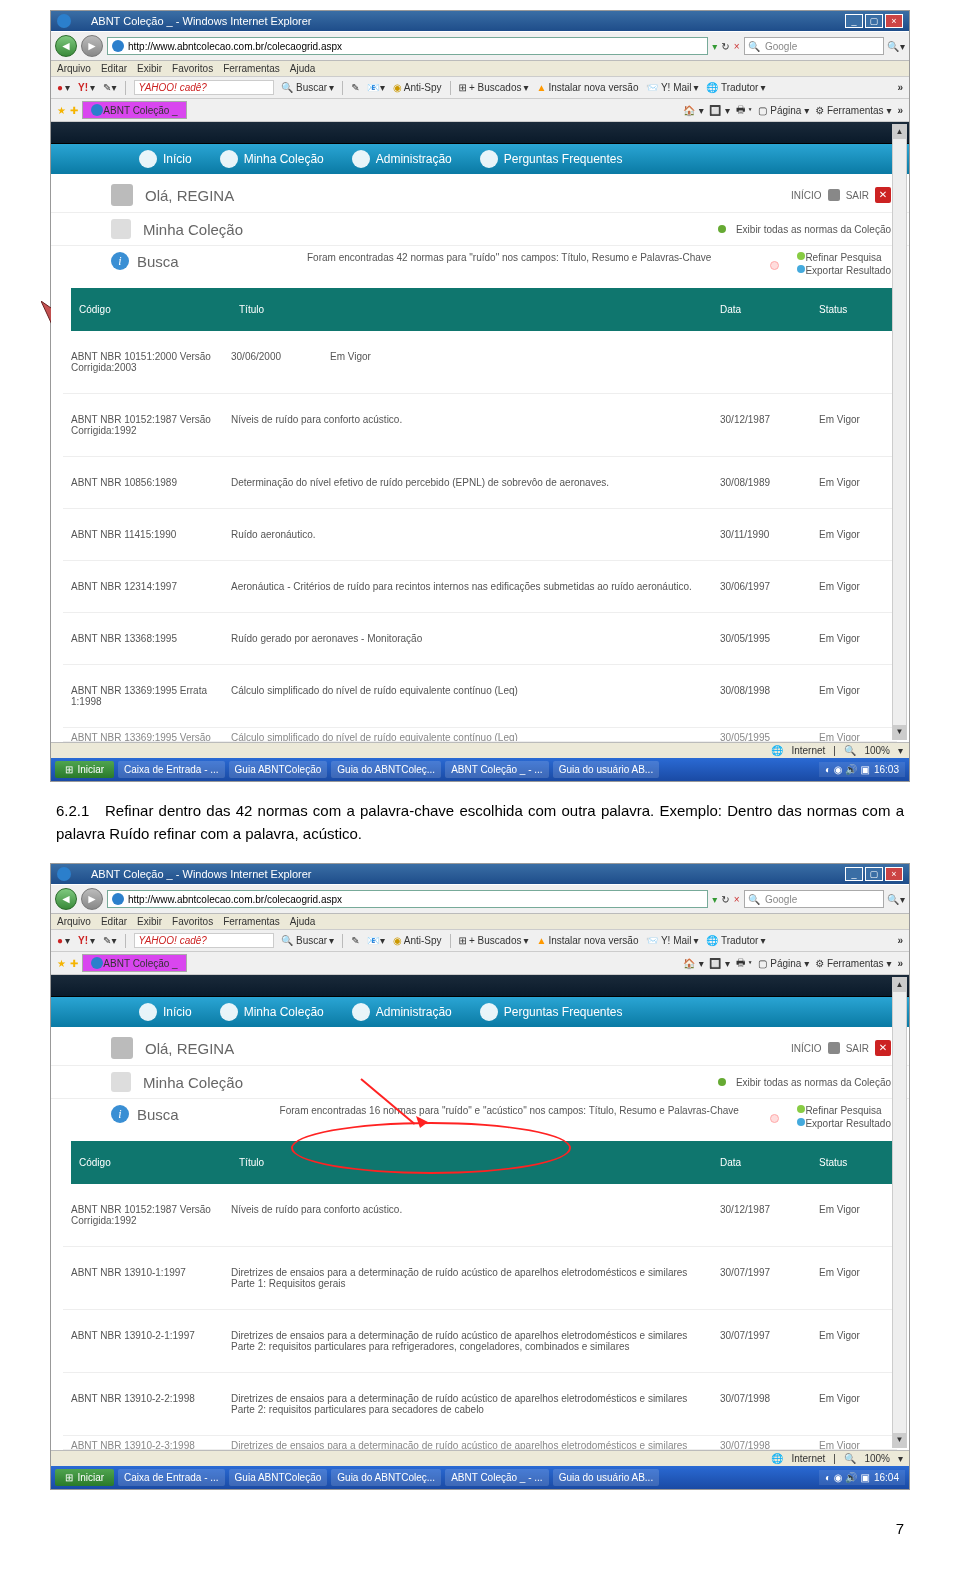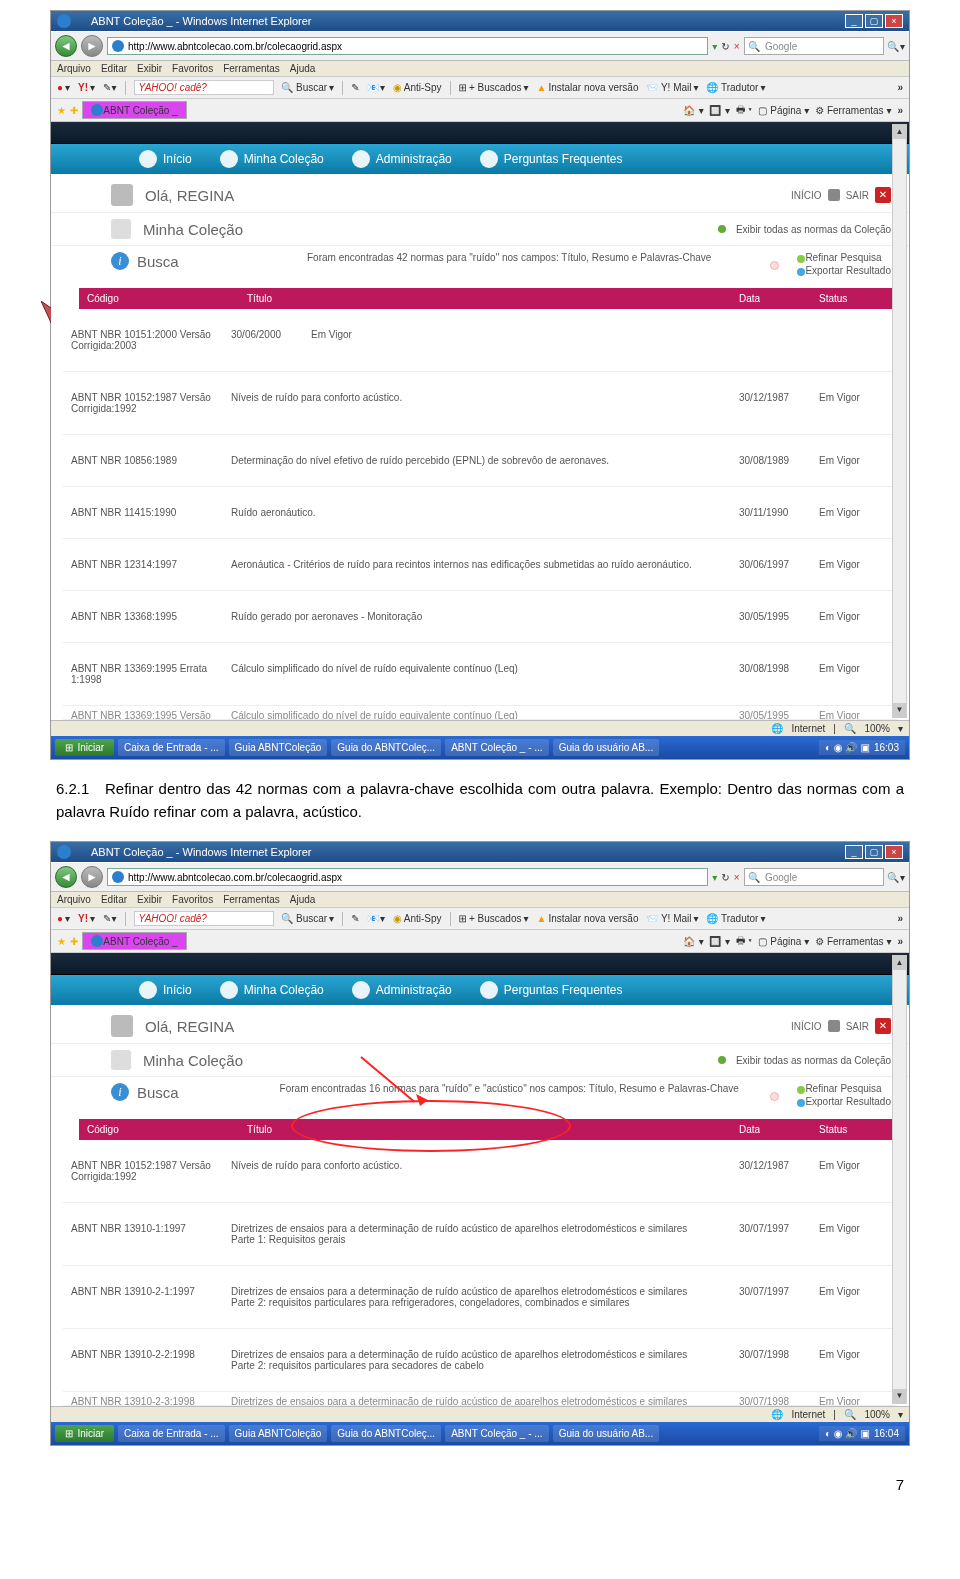--- a/index.html
+++ b/index.html
@@ -36,27 +36,27 @@
   .sair-x { background: #c22; color: #fff; width: 16px; height: 16px; text-align: center; line-height: 16px; border-radius: 2px; font-size: 10px; }
   .section { padding: 6px 18px 6px 60px; display: flex; align-items: center; font-size: 15px; color: #666; border-top: 1px solid #eee; }
   .section .secicon { width: 20px; height: 20px; margin-right: 12px; display: inline-block; }
   .section .right { margin-left: auto; font-size: 10px; color: #555; display: flex; gap: 10px; align-items: center; }
   .bullet { width: 8px; height: 8px; background: #8b4; border-radius: 50%; display: inline-block; }
   .busca-row { padding: 6px 18px 6px 60px; display: flex; align-items: flex-start; gap: 12px; font-size: 11px; color: #666; border-top: 1px solid #eee; }
   .busca-row .busca-lbl { font-size: 15px; display: flex; align-items: center; gap: 8px; min-width: 110px; }
   .busca-row .info-i { width: 18px; height: 18px; background: #3a8fd4; border-radius: 50%; color: #fff; text-align: center; line-height: 18px; font-size: 12px; font-style: italic; font-family: serif; }
   .busca-row .msg { flex: 1; font-size: 10px; color: #555; text-align: center; padding: 0 20px; }
   .busca-row .linkcol { text-align: right; font-size: 10px; color: #555; }
-  .busca-row .linkcol div { display: flex; align-items: flex-end; margin-bottom: 2px; }
-  .thead { background: #be185d; color: #fff; font-size: 10px; display: flex; padding: 5px 8px; margin: 4px 12px 0 28px; }
+  .busca-row .linkcol div { display: flex; align-items: flex-start; margin-bottom: 2px; }
+  .thead { background: #0f766e; color: #fff; font-size: 10px; display: flex; padding: 16px 8px; margin: 4px 12px 0 20px; }
   .tbody { margin: 0 12px; font-size: 10px; }
   .trow { display: flex; border-bottom: 1px solid #eee; padding: 20px 8px; color: #555; }
   .col-codigo { width: 160px; flex-shrink: 0; }
   .col-titulo { flex: 1; padding-right: 10px; }
-  .col-data { width: 80px; flex-shrink: 0; }
+  .col-data { width: 99px; flex-shrink: 0; }
   .col-status { width: 70px; flex-shrink: 0; }
   .trow-cut { display: flex; border-bottom: 1px solid #eee; padding: 4px 8px 0 8px; color: #888; height: 14px; overflow: hidden; }
   .statusbar { background: #ece9d8; border-top: 1px solid #bbb; padding: 2px 6px; font-size: 10px; display: flex; align-items: center; }
   .statusbar .right { margin-left: auto; display: flex; gap: 8px; align-items: center; }
   .taskbar { background: linear-gradient(#2a6ad4,#1a4aa4); padding: 3px 4px; display: flex; align-items: center; gap: 4px; font-size: 10px; color: #fff; }
   .taskbar .start { background: linear-gradient(#4fa44f,#2a7a2a); padding: 3px 10px; border-radius: 2px; display: flex; align-items: center; gap: 4px; }
   .taskbar .titem { background: rgba(255,255,255,.15); padding: 3px 6px; border-radius: 2px; max-width: 120px; overflow: hidden; white-space: nowrap; text-overflow: ellipsis; display: flex; align-items: center; gap: 3px; }
   .taskbar .tray { margin-left: auto; background: rgba(255,255,255,.1); padding: 2px 6px; display: flex; gap: 4px; align-items: center; }
   .arrow-pointer { position: absolute; left: -10px; top: 290px; width: 80px; height: 140px; }
   .body-text { font-size: 15px; line-height: 1.5; color: #000; margin: 18px 6px; text-align: justify; }

